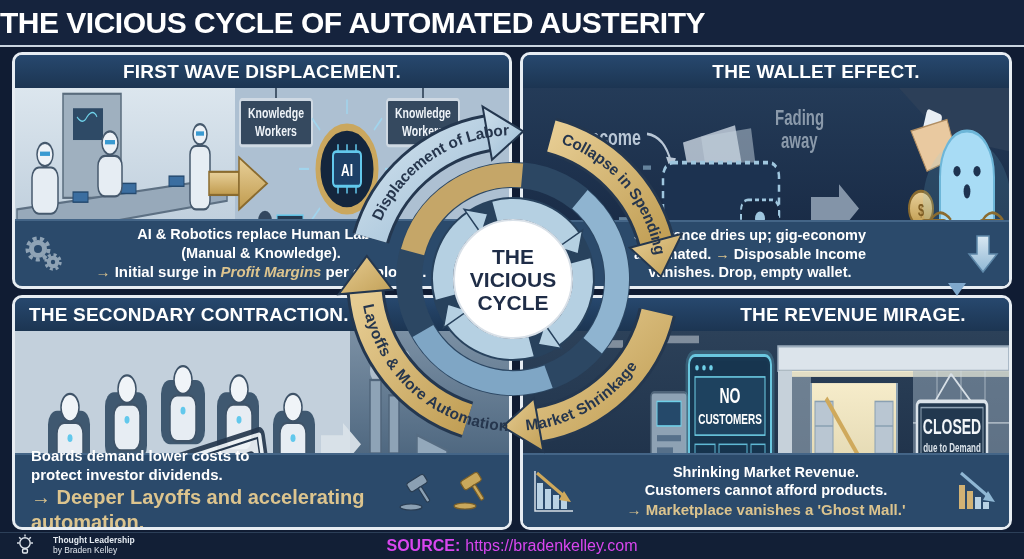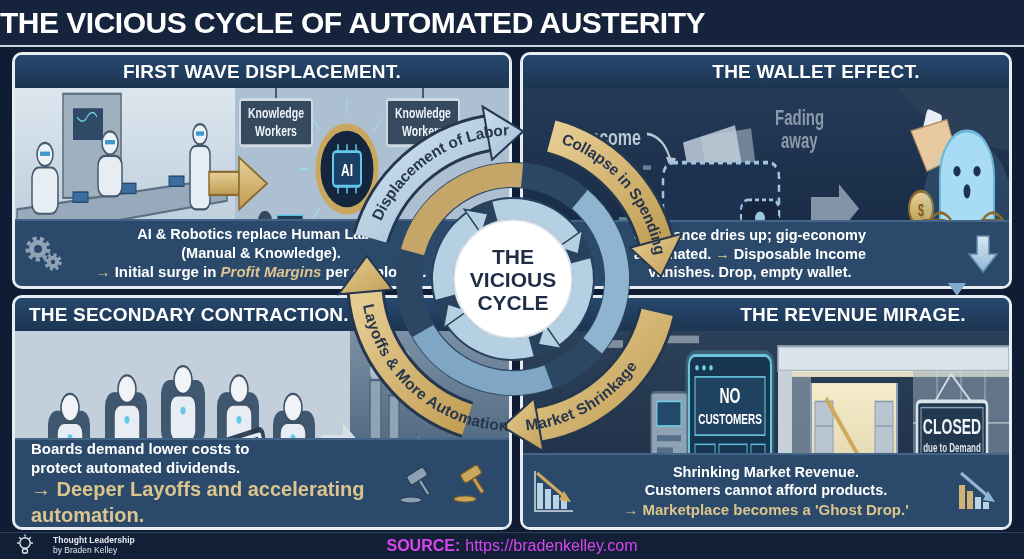--- a/index.html
+++ b/index.html
@@ -330,24 +330,24 @@
           <g fill="#42596f">
             <circle cx="455" cy="100" r="3.5"></circle>
               <rect x="451" y="104" width="8" height="16" rx="2"></rect>
             <circle cx="467" cy="101" r="3"></circle>
               <rect x="464" y="105" width="7" height="15" rx="2"></rect>
           </g>
         </g>
       </svg>
     </div>
     <div class="panel-header left">THE SECONDARY CONTRACTION.</div>
-    <div class="caption" style="height:89px;">
+    <div class="caption" style="height:74px;">
       <div class="cap-text left">
         <div><span>Boards demand lower costs to</span></div>
-        <div><span>protect automated dividends.</span></div>
+        <div><span>protect investor dividends.</span></div>
         <div class="gold" style="font-size:20px;"><span>→ Deeper Layoffs and accelerating automation.</span></div>
       </div>
       <svg class="cap-icon" width="104" height="44" viewBox="0 0 104 44">
         <g>
           <g transform="translate(22,14) rotate(-32)" fill="#8ba0b3" stroke="#2a3d52" stroke-width="1.2">
             <rect x="-10" y="-5" width="20" height="10" rx="2.5"></rect>
             <rect x="-1.8" y="5" width="3.6" height="17" rx="1.5"></rect>
           </g>
           <ellipse cx="16" cy="38" rx="11" ry="3" fill="#8ba0b3" stroke="#2a3d52" stroke-width="1.2"></ellipse>
         </g>
@@ -456,21 +456,21 @@
             <rect x="20" y="28" width="6" height="14"></rect>
             <rect x="28" y="33" width="6" height="9"></rect>
           </g>
         <path d="M4,6 L32,30" stroke="#cfa95c" stroke-width="3" fill="none"></path>
         <polygon points="38,35 26,33 31,24" fill="#cfa95c"></polygon>
         <path d="M2,4 L2,44 L40,44" stroke="#d7dfe6" stroke-width="1.5" fill="none"></path>
       </svg>
       <div class="cap-text">
         <div><span>Shrinking Market Revenue.</span></div>
         <div><span>Customers cannot afford products.</span></div>
-        <div class="gold" style="font-size:15px;"><span>→ Marketplace becomes a 'Ghost Drop.'</span></div>
+        <div class="gold" style="font-size:15px;"><span>→ Marketplace vanishes a 'Ghost Mall.'</span></div>
       </div>
       <svg class="cap-icon" width="44" height="48" viewBox="0 0 44 48">
         <g fill="#d2b274">
             <rect x="4" y="18" width="6" height="24"></rect>
             <rect x="12" y="24" width="6" height="18"></rect>
           </g>
         <g fill="#b9d2e4">
             <rect x="20" y="30" width="6" height="12"></rect>
             <rect x="28" y="35" width="6" height="7"></rect>
           </g>

